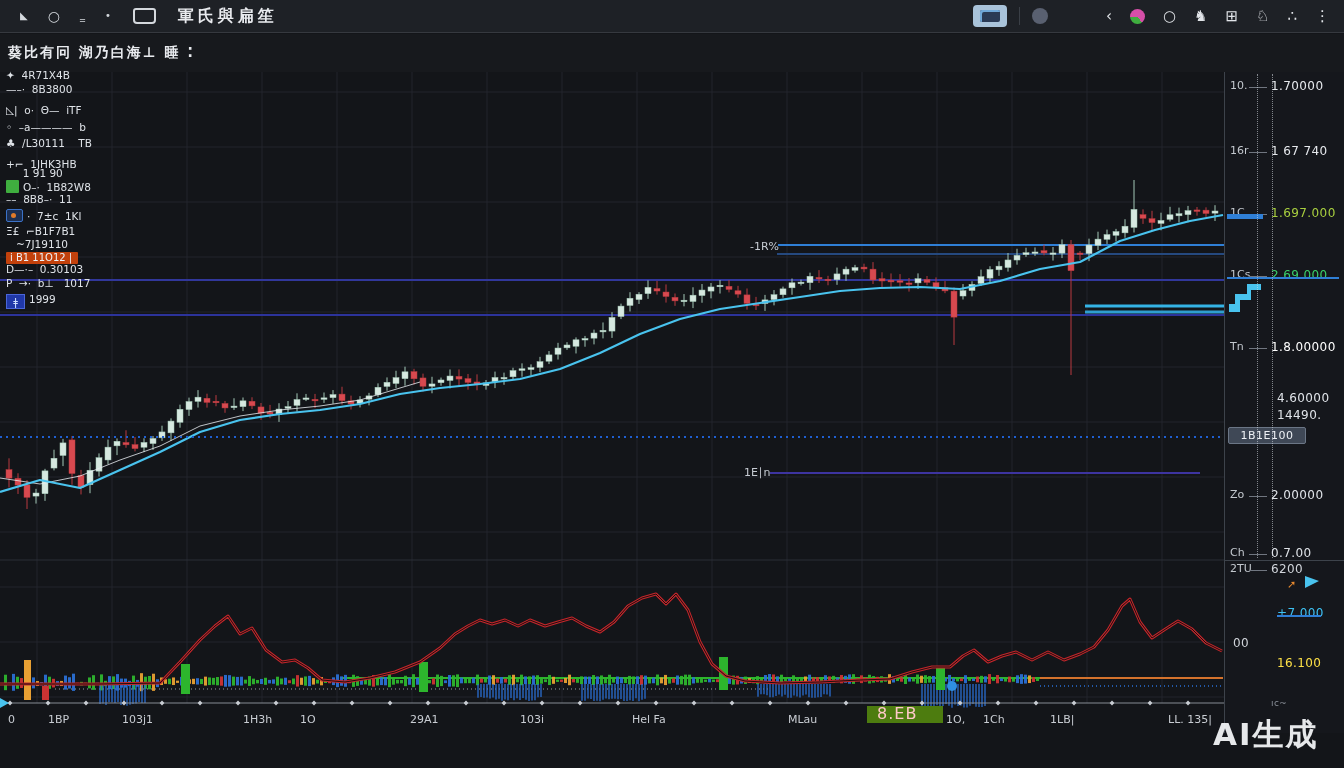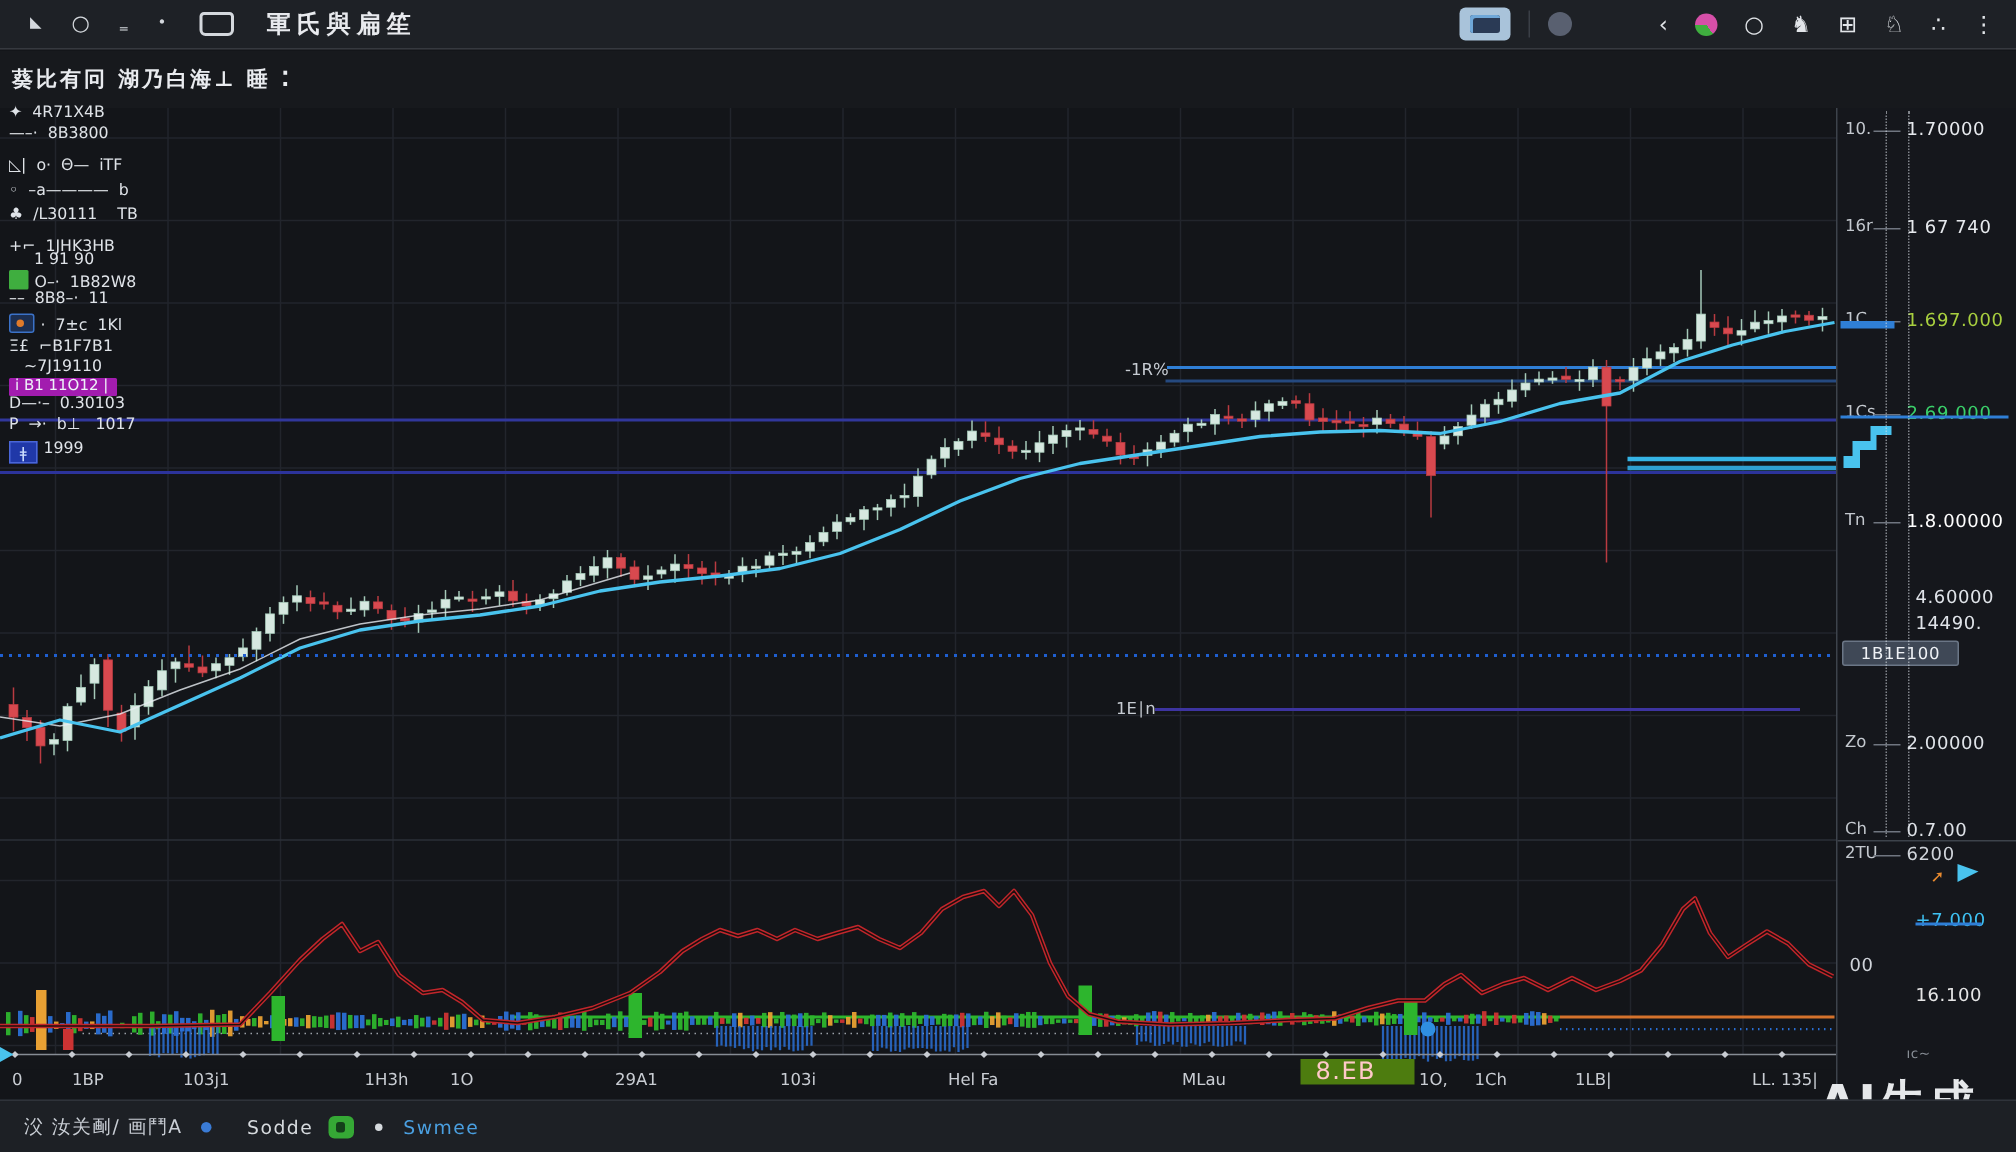--- a/index.html
+++ b/index.html
@@ -38,21 +38,21 @@
 
   
   #legend { position:absolute; left:0; top:0; width:150px; height:245px; }
   .lg-row { position:absolute; left:6px; white-space:pre; color:#dfe3e8; font-size:10.5px; }
   .lg-green { display:inline-block; width:13px; height:13px; background:#3fae3f;
               border-radius:1px; vertical-align:-2px; margin-right:4px; }
   .lg-bluebox { display:inline-block; width:17px; height:13px; background:#1c2f52;
                 border:1.5px solid #3b72c8; border-radius:2px; vertical-align:-2px; margin-right:4px; position:relative; }
   .lg-bluebox:after { content:""; position:absolute; left:4px; top:3px; width:5px; height:5px;
                       border-radius:50%; background:#e07a2a; }
-  .lg-bluebar { display:inline-block; background:#a21caf; color:#eef2f8; padding:0 6px 1px 4px;
+  .lg-bluebar { display:inline-block; background:#c2410c; color:#eef2f8; padding:0 6px 1px 4px;
                 border-radius:1px; font-size:10px; }
   .lg-bluesq { display:inline-block; width:19px; height:15px; background:#2038a8; color:#cfe0ff;
                text-align:center; font-size:10px; line-height:15px; vertical-align:-3px; margin-right:4px;
                border:1px solid #4a66d8; }
 
   
   #raxis { position:absolute; left:1224px; top:0; width:120px; height:661px;
            background:#15171c; border-left:1px solid #3d434b; }
   .dotcol { position:absolute; top:2px; height:484px; border-left:1px dotted rgba(220,226,233,.55); }
   .ax-row { position:absolute; left:0; width:120px; height:15px; font-size:12px; color:#dfe3e8; }
@@ -951,33 +951,25 @@
           <span class="ax-val" style="color: rgb(208, 212, 218);">6200</span>
         </div>
         <div class="ax-row" style="top: 534px;">
           <span class="ax-val" style="color: rgb(62, 193, 242); left: 52px;">+7.000</span>
           <span class="ax-underln2"></span>
         </div>
         <div class="ax-row" style="top: 564px;">
           <span class="ax-val" style="color: rgb(208, 212, 218); left: 8px;">00</span>
         </div>
         <div class="ax-row" style="top: 584px;">
-          <span class="ax-val" style="color: #e5e5e5; left: 52px;">16.100</span>
+          <span class="ax-val" style="color: #fde047; left: 52px;">16.100</span>
         </div>
         <div class="ax-row" style="top: 626px;">
           <span class="ax-val" style="color: rgb(138, 144, 152); font-size: 9px;">ıc~</span>
         </div>
         <div class="dotcol" style="left: 32px;"></div>
         <div class="dotcol" style="left: 47px;"></div>
       </div>
     <div id="wm">AI生成</div>
   </div>
 
-  <div id="statusbar">
-    <span id="st-left">㳇 汝关㓰/ 画鬥A</span>
-    <span class="st-bluedot"></span>
-    <span id="st-source">Sodde</span>
-    <span class="st-greenic"></span>
-    <span class="st-dot"></span>
-    <span id="st-link">Swmee</span>
-  </div>
 
 </div>
 
 </body></html>

